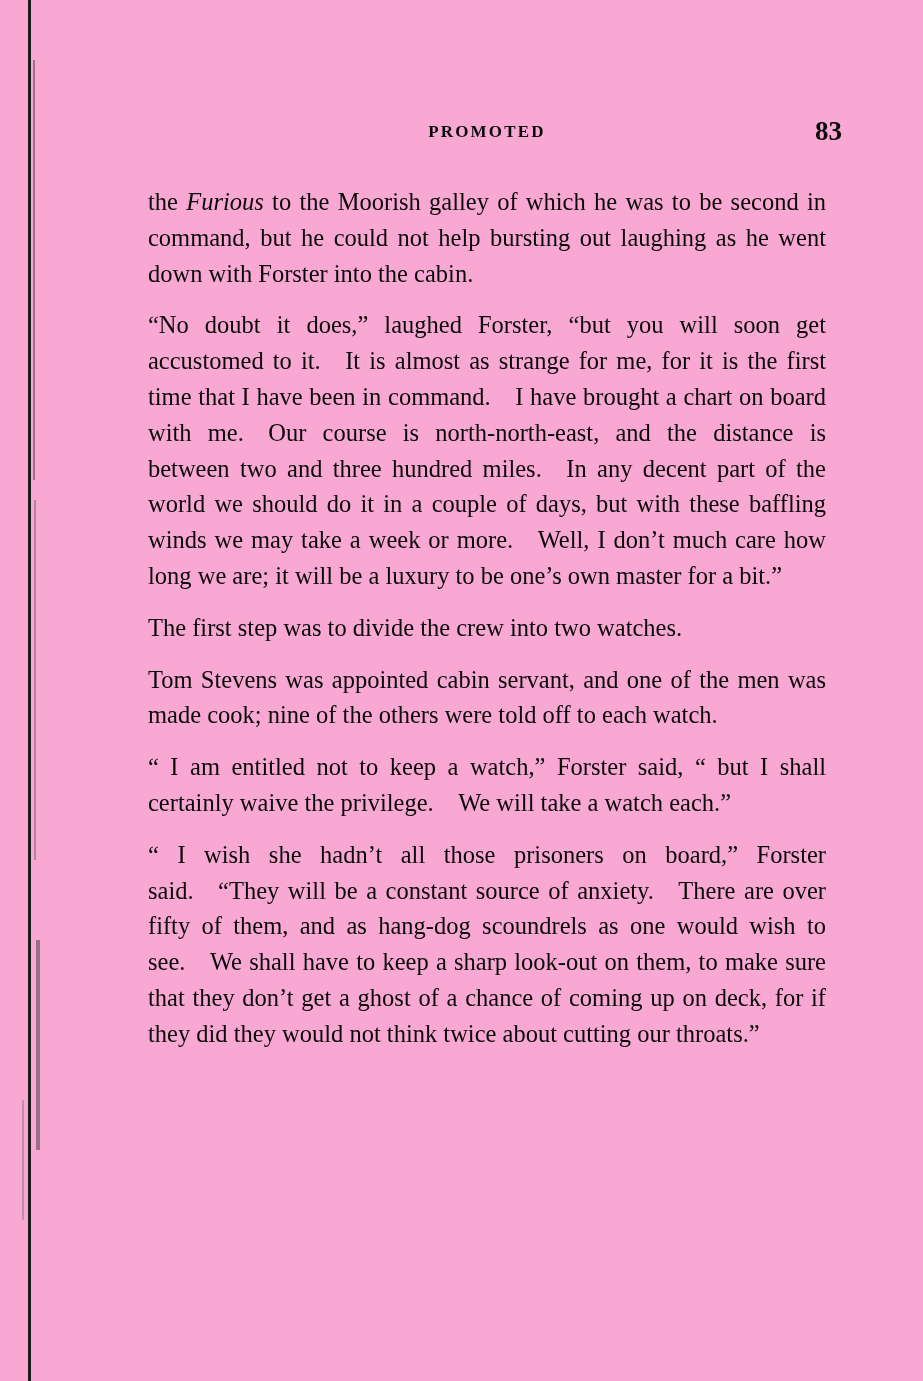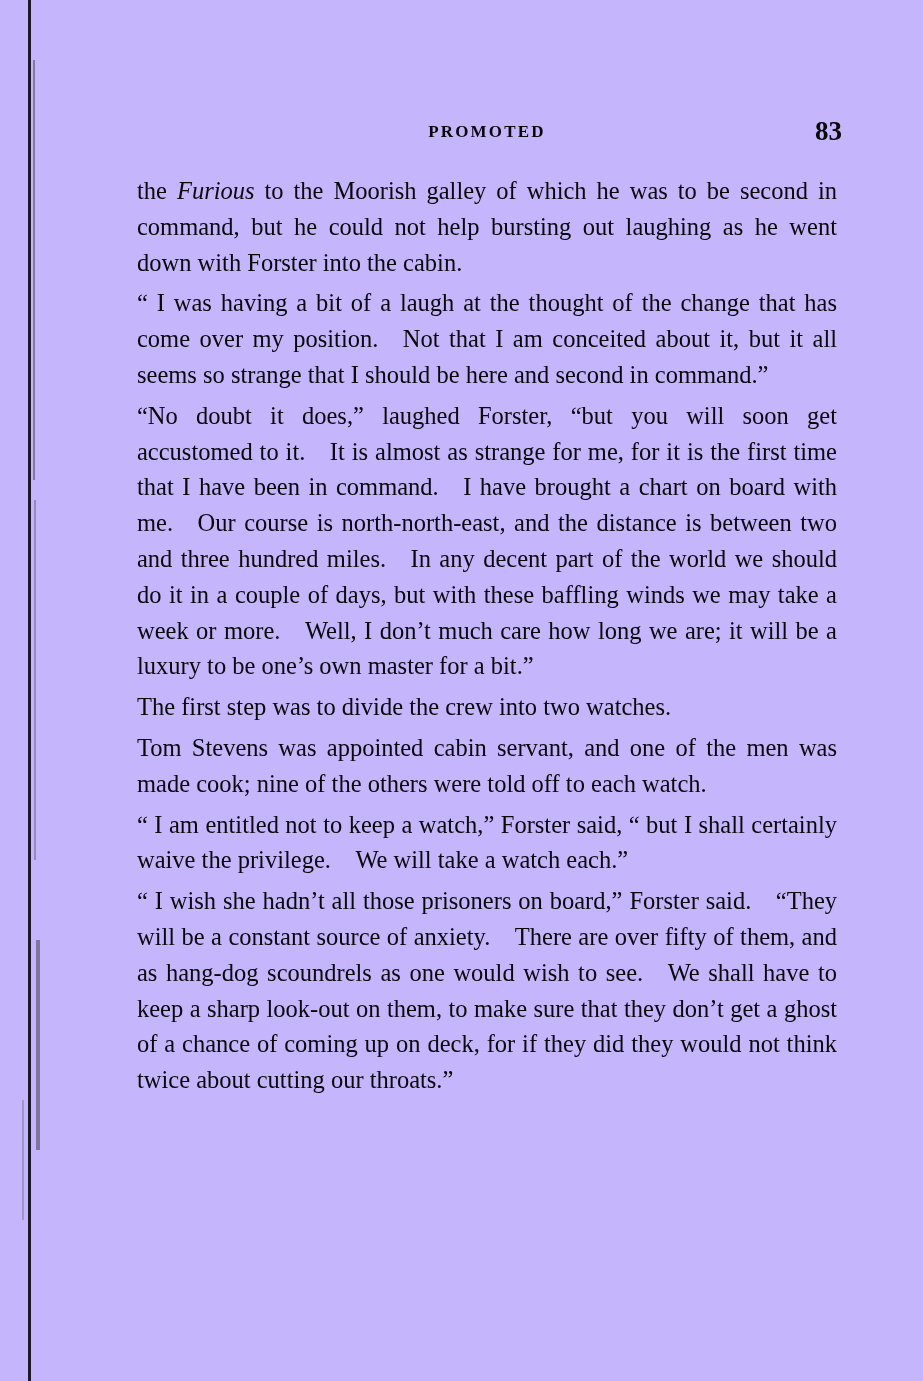--- a/index.html
+++ b/index.html
@@ -4,21 +4,21 @@
 <style>
   html, body {
     margin: 0;
     padding: 0;
     background: #ffffff;
   }
   .page {
     position: relative;
     width: 923px;
     height: 1381px;
-    background: #c4b5fd;
+    background: #f9a8d4;
     overflow: hidden;
     font-family: "Liberation Serif", serif;
     color: #0a0a0a;
   }
   
   .scan-edge {
     position: absolute;
     left: 28px;
     top: 0;
     width: 3px;
@@ -91,21 +91,21 @@
     position: absolute;
     left: 132px;
     top: 168px;
     width: 710px;
     font-size: 24.5px;
     line-height: 35.8px;
     text-align: justify;
     text-justify: inter-word;
   }
   .body-text p {
-    margin: 5px;
+    margin: 16px;
     text-indent: 0;
   }
   .p-indent {
     text-indent: 26px;
   }
   i {
     font-style: italic;
   }
 </style>
 </head>
@@ -119,21 +119,20 @@
   <div class="scan-edge4"></div>
   <div class="scan-edge5"></div>
 
   <div class="header">
     <div class="running-head">PROMOTED</div>
     <div class="folio">83</div>
   </div>
 
   <div class="body-text">
       <p><span>the </span><i>Furious</i><span> to the Moorish galley of which he was to be second in command, but he could not help bursting out laughing as he went down with Forster into the cabin.</span></p>
-      <p class="p-indent"><span>“ I was having a bit of a laugh at the thought of the change that has come over my position. Not that I am conceited about it, but it all seems so strange that I should be here and second in command.”</span></p>
       <p class="p-indent"><span>“No doubt it does,” laughed Forster, “but you will soon get accustomed to it. It is almost as strange for me, for it is the first time that I have been in command. I have brought a chart on board with me. Our course is north-north-east, and the distance is between two and three hundred miles. In any decent part of the world we should do it in a couple of days, but with these baffling winds we may take a week or more. Well, I don’t much care how long we are; it will be a luxury to be one’s own master for a bit.”</span></p>
       <p class="p-indent"><span>The first step was to divide the crew into two watches.</span></p>
       <p class="p-indent"><span>Tom Stevens was appointed cabin servant, and one of the men was made cook; nine of the others were told off to each watch.</span></p>
       <p class="p-indent"><span>“ I am entitled not to keep a watch,” Forster said, “ but I shall certainly waive the privilege. We will take a watch each.”</span></p>
       <p class="p-indent"><span>“ I wish she hadn’t all those prisoners on board,” Forster said. “They will be a constant source of anxiety. There are over fifty of them, and as hang-dog scoundrels as one would wish to see. We shall have to keep a sharp look-out on them, to make sure that they don’t get a ghost of a chance of coming up on deck, for if they did they would not think twice about cutting our throats.”</span></p>
     </div>
 
 </div>
 
 </body></html>

